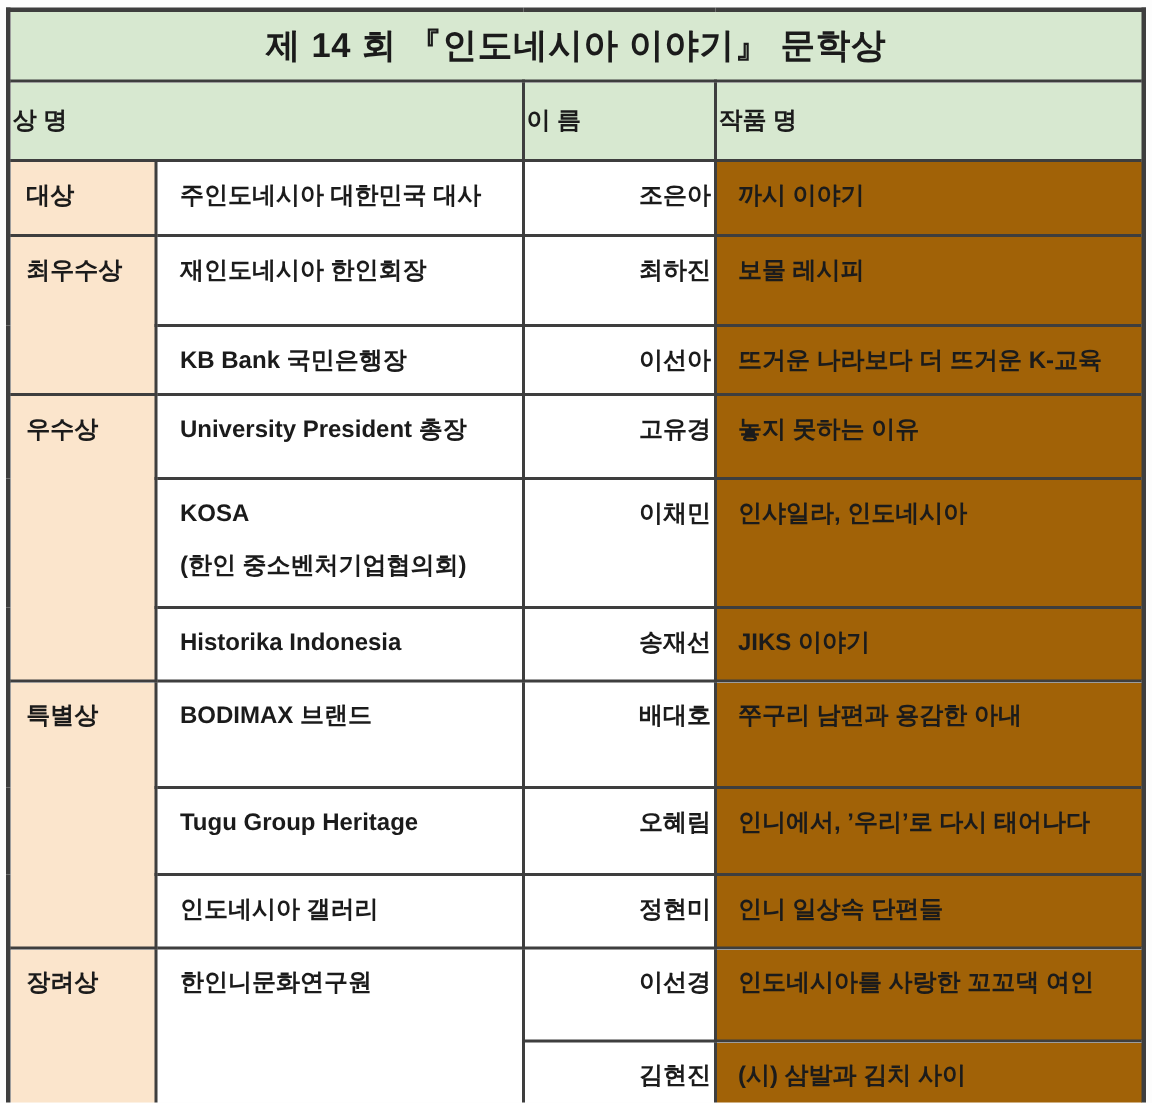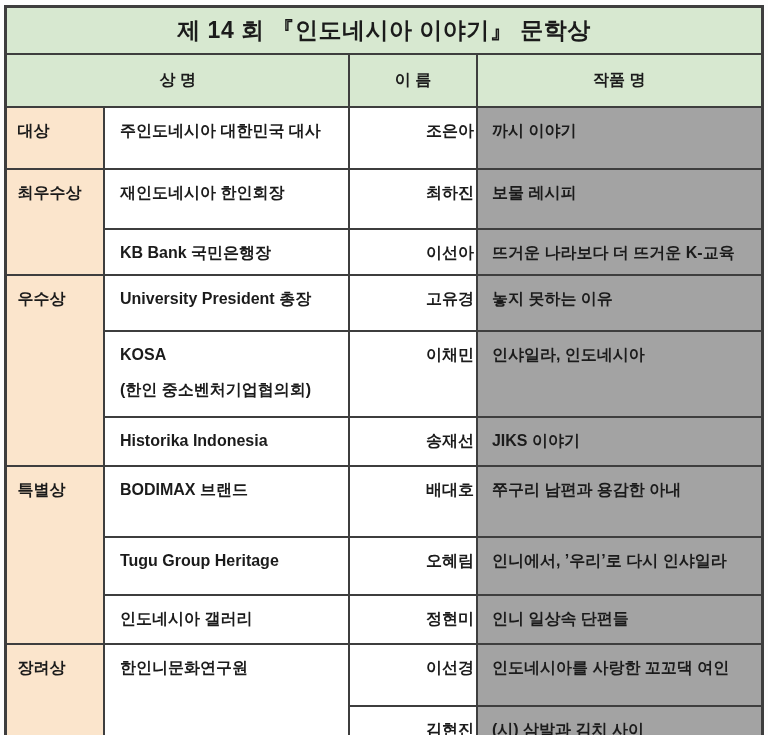--- a/index.html
+++ b/index.html
@@ -30,21 +30,20 @@
   }
   td.title-cell {
     background: #d7e8d0;
     text-align: center;
     vertical-align: middle;
     font-size: 23px;
     letter-spacing: 0.5px;
   }
   td.head-cell {
     background: #d7e8d0;
-    text-align: center;
     vertical-align: middle;
   }
   td.award-cell {
     background: #fbe5cc;
     vertical-align: top;
     padding: 5px 4px 0 10px;
     line-height: 2.2;
   }
   td.inst-cell {
     background: #ffffff;
@@ -54,21 +53,21 @@
     white-space: pre-line;
   }
   td.name-cell {
     background: #ffffff;
     vertical-align: top;
     text-align: right;
     padding: 5px 2px 0 2px;
     line-height: 2.2;
   }
   td.work-cell {
-    background: #a3a3a3;
+    background: #a16207;
     vertical-align: top;
     padding: 5px 8px 0 14px;
     line-height: 2.2;
   }
 </style>
 </head>
 <body>
 
 <table class="awards">
   <colgroup>
@@ -82,21 +81,21 @@
       <tr style="height:47px;">
     <td class="title-cell" colspan="4">제 14 회 『인도네시아 이야기』 문학상</td>
   </tr>
 
   <tr style="height:53px;">
     <td class="head-cell" colspan="2">상 명</td>
     <td class="head-cell">이 름</td>
     <td class="head-cell">작품 명</td>
   </tr>
 
-  <tr style="height:62px;">
+  <tr style="height:50px;">
     <td class="award-cell">대상</td>
     <td class="inst-cell">주인도네시아 대한민국 대사</td>
     <td class="name-cell">조은아</td>
     <td class="work-cell">까시 이야기</td>
   </tr>
 
   <tr style="height:60px;">
     <td class="award-cell" rowspan="2">최우수상</td>
     <td class="inst-cell">재인도네시아 한인회장</td>
     <td class="name-cell">최하진</td>
@@ -128,21 +127,21 @@
 
   <tr style="height:71px;">
     <td class="award-cell" rowspan="3">특별상</td>
     <td class="inst-cell">BODIMAX 브랜드</td>
     <td class="name-cell">배대호</td>
     <td class="work-cell">쭈구리 남편과 용감한 아내</td>
   </tr>
   <tr style="height:58px;">
     <td class="inst-cell">Tugu Group Heritage</td>
     <td class="name-cell">오혜림</td>
-    <td class="work-cell">인니에서, ’우리’로 다시 인샤일라</td>
+    <td class="work-cell">인니에서, ’우리’로 다시 태어나다</td>
   </tr>
   <tr style="height:49px;">
     <td class="inst-cell">인도네시아 갤러리</td>
     <td class="name-cell">정현미</td>
     <td class="work-cell">인니 일상속 단편들</td>
   </tr>
 
   <tr style="height:62px;">
     <td class="award-cell" rowspan="2">장려상</td>
     <td class="inst-cell" rowspan="2">한인니문화연구원</td>

